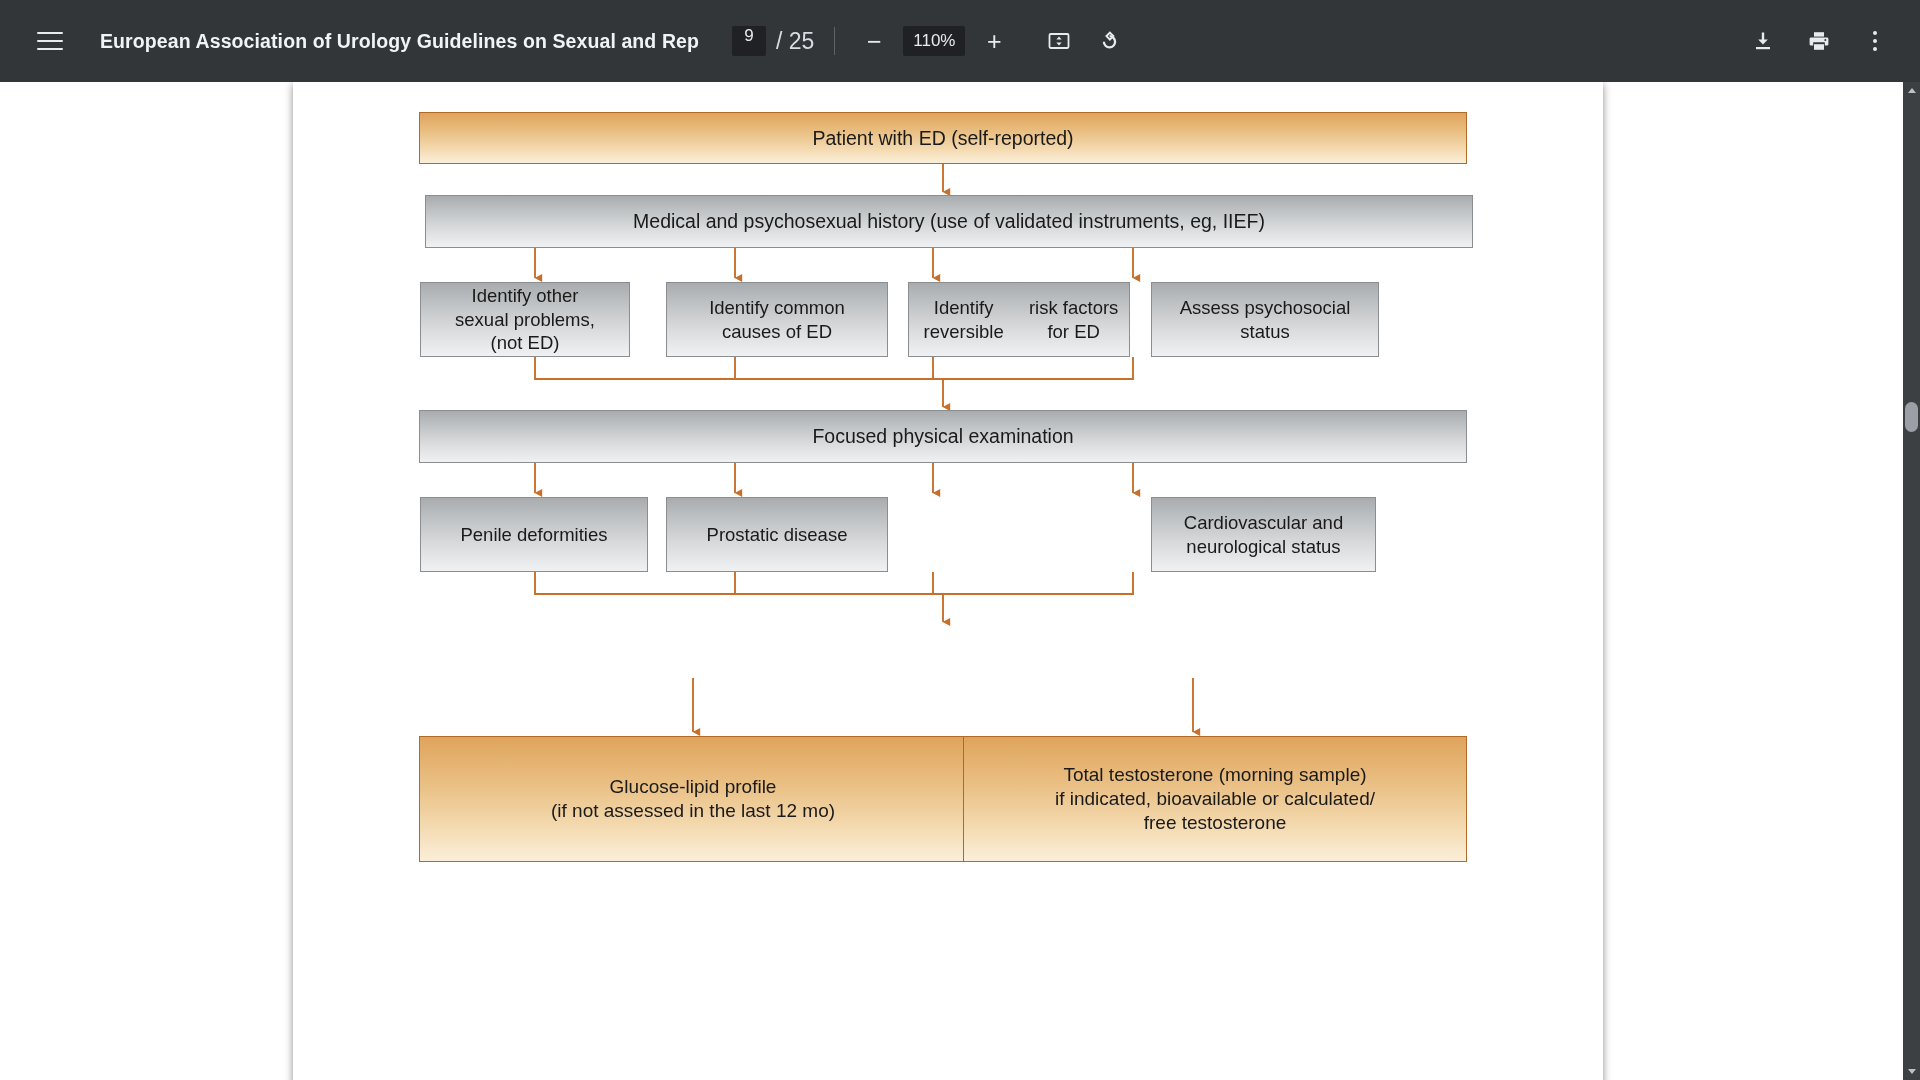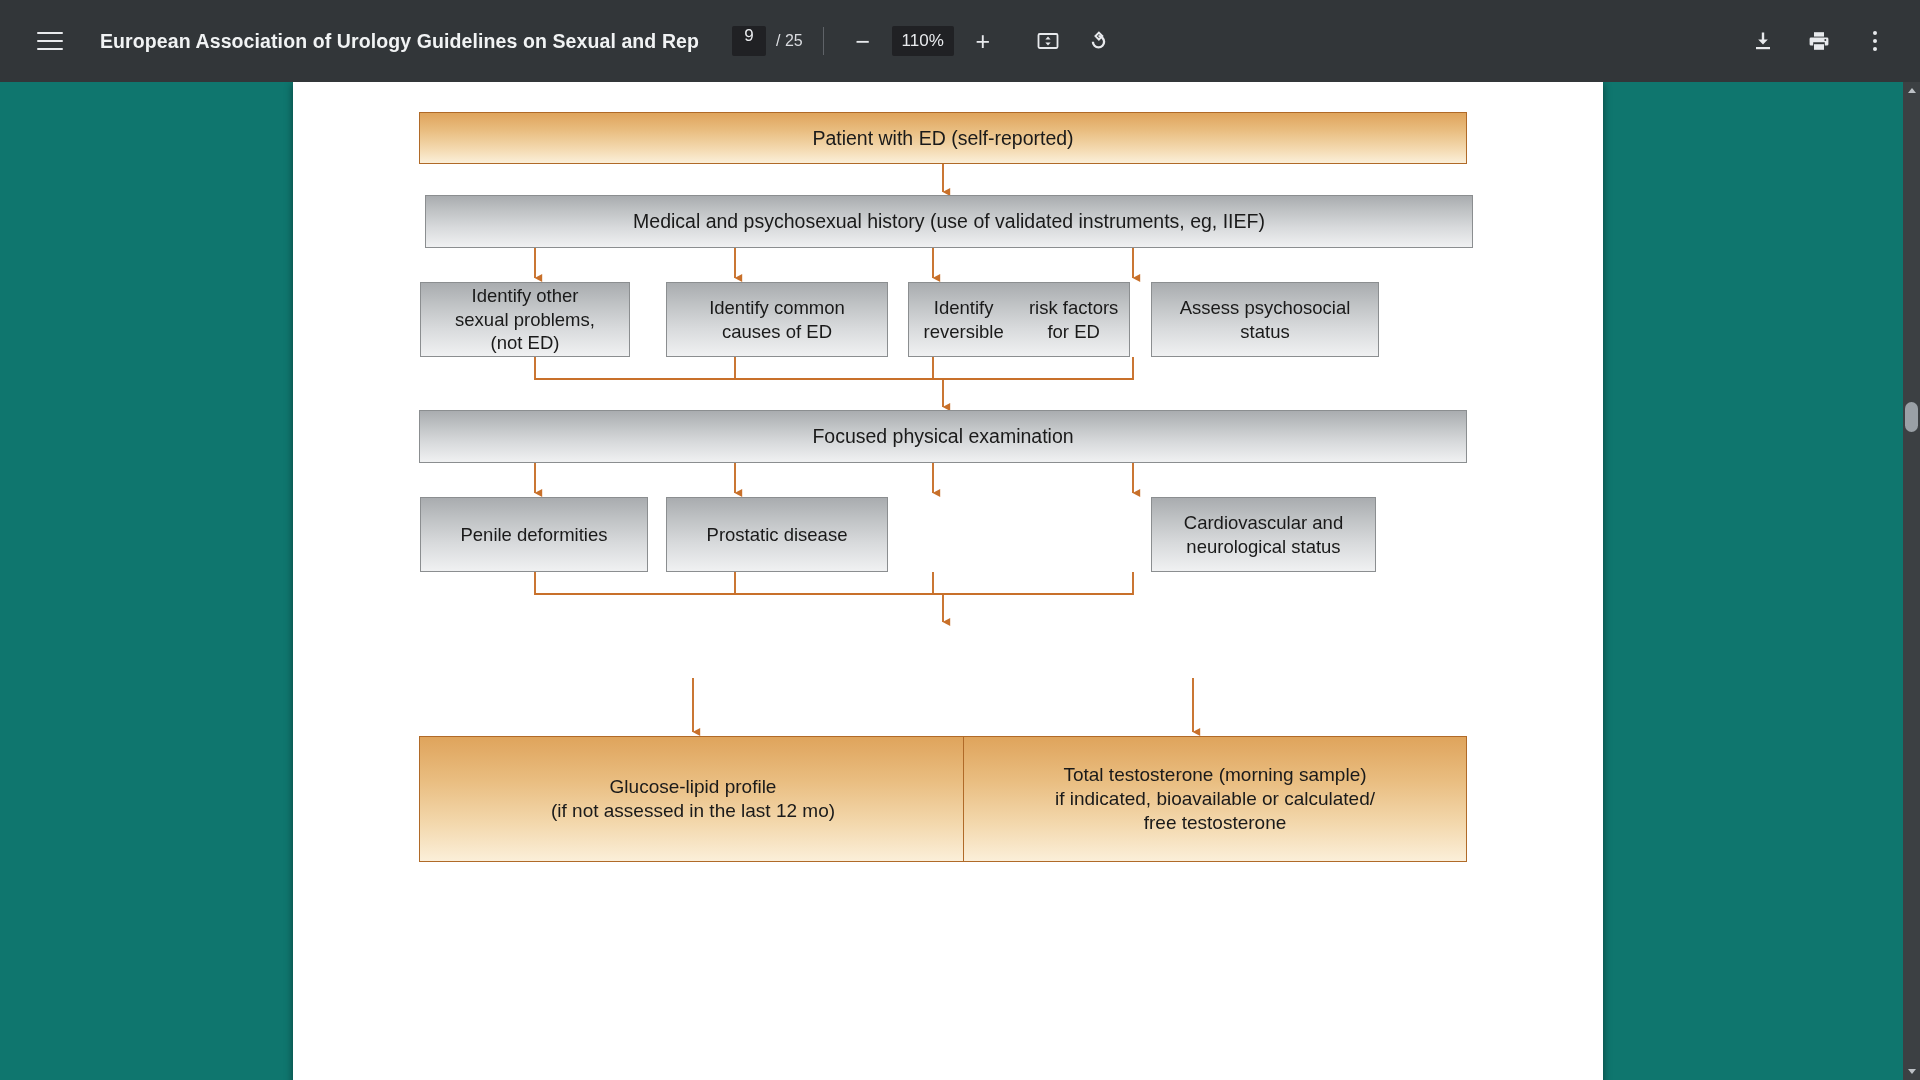--- a/index.html
+++ b/index.html
@@ -56,21 +56,21 @@
   #page-input {
     width: 34px; height: 30px;
     background: #202124;
     border: none; outline: none;
     color: #e8eaed;
     font-family: "Liberation Sans", sans-serif;
     font-size: 17px;
     text-align: center;
     border-radius: 2px;
   }
-  #page-total { margin-left: 10px; color: #dadce0; font-size: 16px; }
+  #page-total { margin-left: 10px; color: #dadce0; font-size: 23px; }
 
   .tb-sep {
     width: 1px; height: 28px;
     background: #5f6368;
     margin: 0 20px;
     flex: none;
   }
 
   #zoom-group { display: flex; align-items: center; }
   #zoom-out, #zoom-in {
@@ -98,21 +98,21 @@
     display: flex; align-items: center; gap: 14px;
   }
   #download-btn, #print-btn, #more-btn { width: 42px; height: 42px; }
   .dots { display: flex; flex-direction: column; gap: 4px; align-items: center; }
   .dots span { width: 4px; height: 4px; border-radius: 50%; background: #e8eaed; display: block; }
 
   
   #viewer {
     position: absolute; top: 82px; left: 0;
     width: 1920px; height: 998px;
-    background: #0f766e;
+    background: #ffffff;
     overflow: hidden;
   }
 
   #page {
     position: absolute;
     left: 293px; top: 0;
     width: 1310px; height: 1700px;
     background: #ffffff;
     box-shadow: 0 2px 8px rgba(0,0,0,.45);
   }

